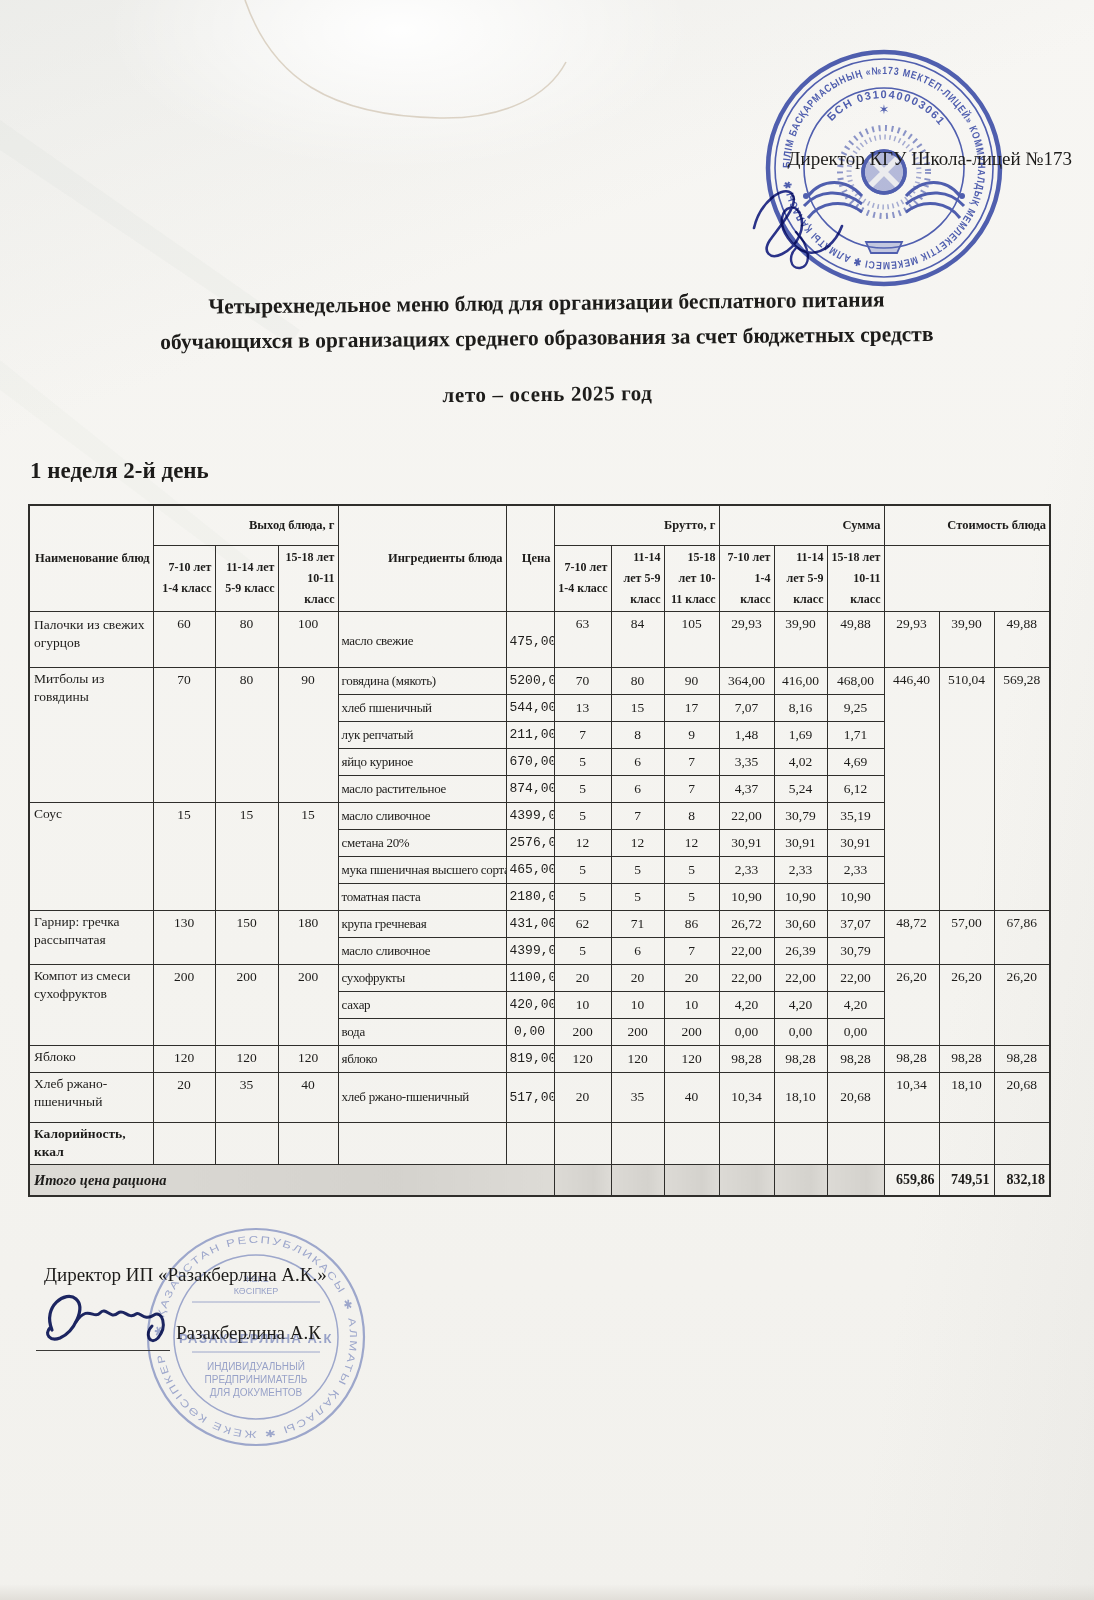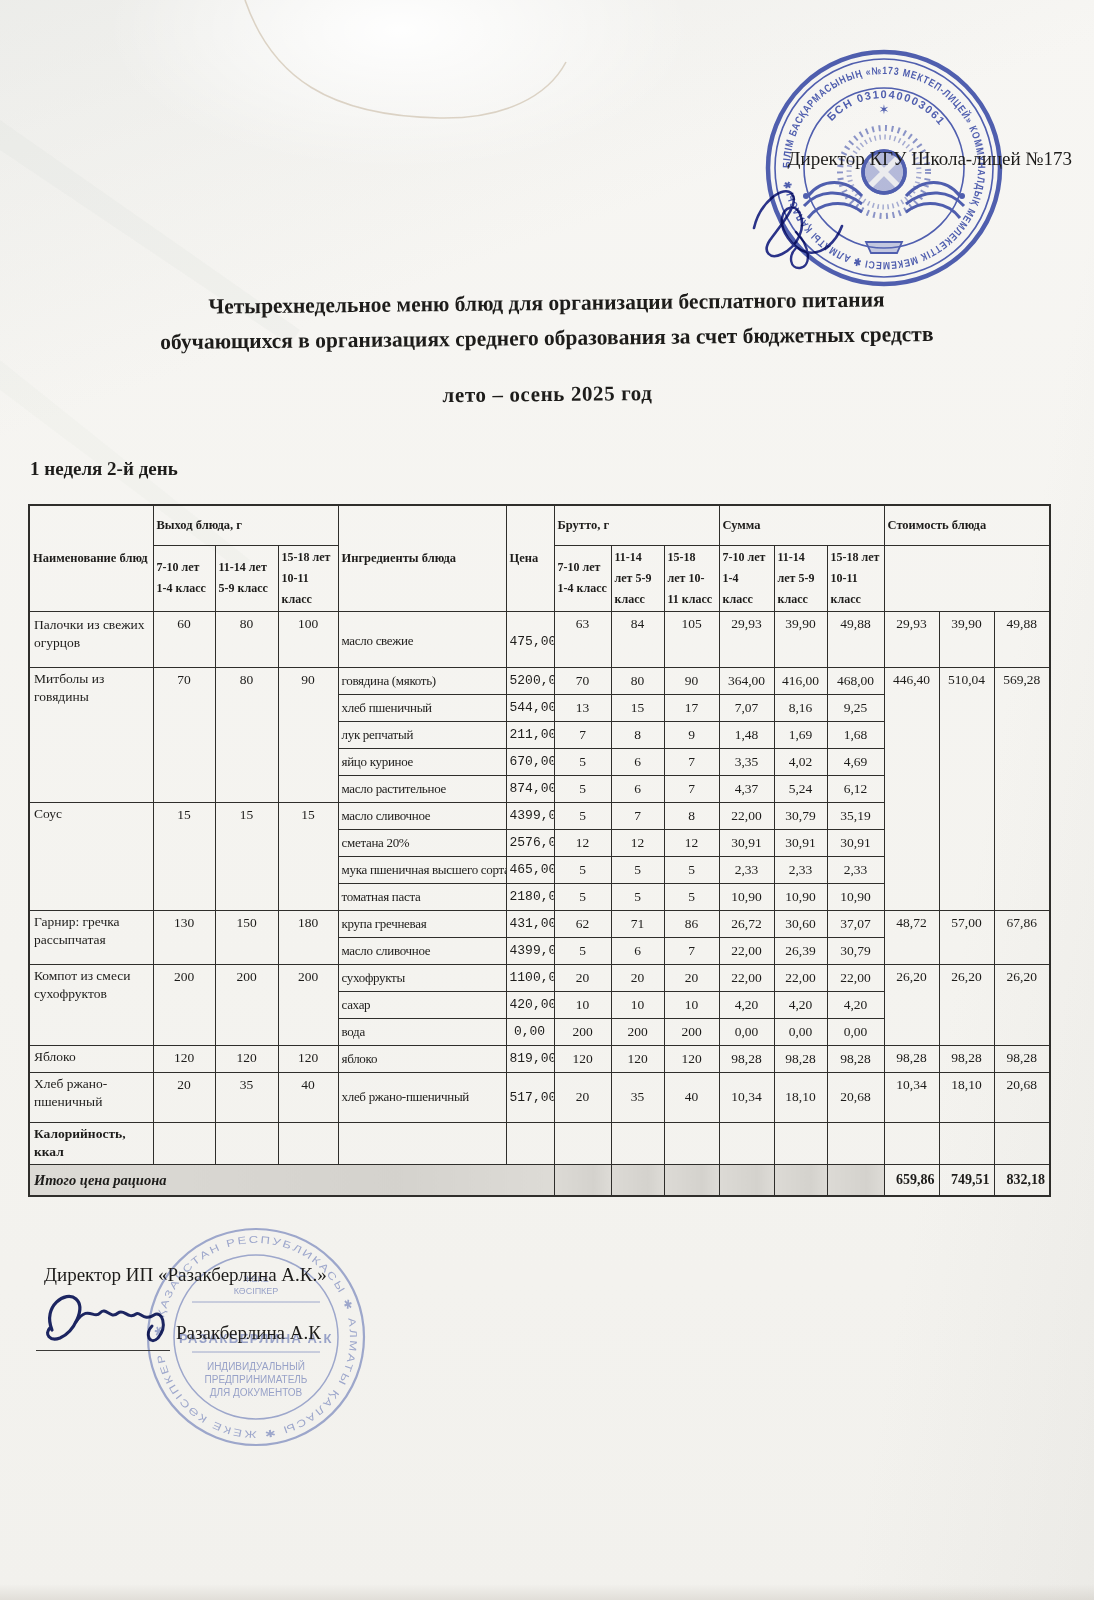--- a/index.html
+++ b/index.html
@@ -21,28 +21,28 @@
 
   .stamp{position:absolute;mix-blend-mode:multiply;z-index:2;}
   .stamp-school{left:760px;top:46px;opacity:.92;}
   .stamp-ip{left:140px;top:1222px;opacity:.85;}
   .sig{position:absolute;mix-blend-mode:multiply;z-index:4;}
 
   
   .title{position:absolute;left:36px;top:286px;width:1022px;text-align:center;font-weight:bold;
     font-size:21.5px;line-height:1.62;transform:rotate(-0.6deg);z-index:3;}
   .title .season{margin-top:21px;font-size:21px;letter-spacing:.6px;}
-  .week{position:absolute;left:30px;top:458px;font-size:19px;font-weight:bold;z-index:3;}
+  .week{position:absolute;left:30px;top:458px;font-size:23px;font-weight:bold;z-index:3;}
 
   
   .tblwrap{position:absolute;left:28px;top:504px;z-index:3;}
   table{border-collapse:collapse;table-layout:fixed;width:1021px;}
   th,td{border:1.5px solid #2f2e2b;padding:0 3px;overflow:hidden;}
   table{border:2px solid #2f2e2b;}
-  thead th{font-weight:bold;text-align:left;vertical-align:middle;font-size:12.5px;line-height:1.5;}
+  thead th{font-weight:bold;text-align:right;vertical-align:middle;font-size:12.5px;line-height:1.5;}
   tr.head-group{height:40px;}
   tr.head-sub{height:66px;}
   tr.head-sub th{font-size:12px;line-height:1.75;}
   #menu-body tr{height:27px;}
   #menu-body tr.h-lg{height:56px;padding-left:28px;}
   #menu-body tr.h-tall{height:50px;}
   #menu-body tr.h-kcal{height:29px;}
   #menu-body tr.h-total{height:31px;padding-left:8px;}
   td.dish{font-size:13.5px;text-align:left;vertical-align:top;padding:2px 4px;line-height:1.4;}
   td.num{font-size:13.5px;text-align:center;vertical-align:middle;}
@@ -208,21 +208,21 @@
             <td class="num">9,25</td>
           </tr>
           <tr>
             <td class="ing">лук репчатый</td>
             <td class="price">211,00</td>
             <td class="num">7</td>
             <td class="num">8</td>
             <td class="num">9</td>
             <td class="num">1,48</td>
             <td class="num">1,69</td>
-            <td class="num">1,68</td>
+            <td class="num">1,71</td>
           </tr>
           <tr>
             <td class="ing">яйцо куриное</td>
             <td class="price">670,00</td>
             <td class="num">5</td>
             <td class="num">6</td>
             <td class="num">7</td>
             <td class="num">3,35</td>
             <td class="num">4,02</td>
             <td class="num">4,69</td>

